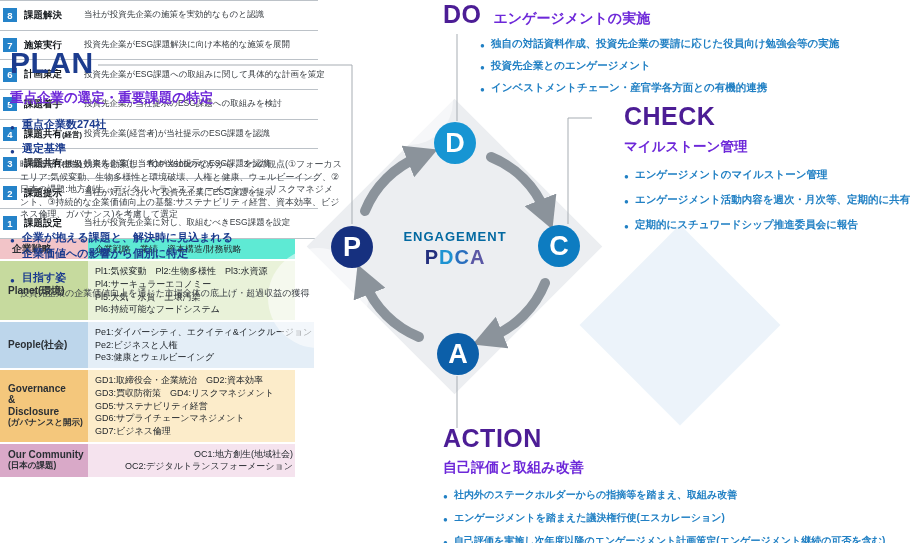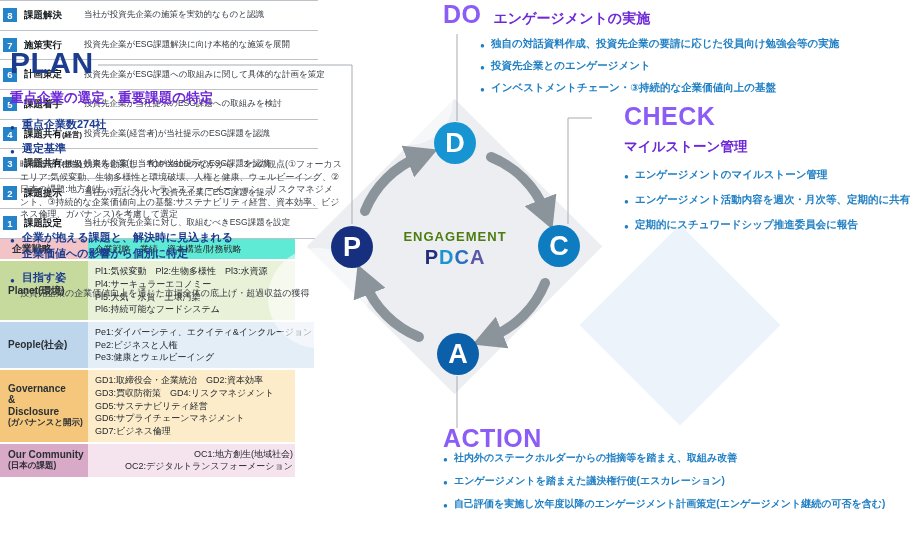--- a/index.html
+++ b/index.html
@@ -13,26 +13,26 @@
   .diamond.main{left:350px;top:142px;}
   .diamond.pale{width:142px;height:142px;background:#dceaf5;opacity:.55;left:609px;top:254px;}
   .softcircle{position:absolute;border-radius:50%;background:#ffffff;opacity:.55;z-index:0;}
 
   svg.overlay{position:absolute;left:0;top:0;z-index:1;}
 
   
   .node{position:absolute;width:42px;height:42px;border-radius:50%;z-index:2;
         color:#fff;font-weight:bold;font-size:27px;display:flex;align-items:center;justify-content:center;}
   .center-label{position:absolute;left:393px;top:229px;width:124px;text-align:center;z-index:2;}
-  .center-label .eng{font-size:13px;letter-spacing:1px;color:#4d7c0f;font-weight:600;}
+  .center-label .eng{font-size:13px;letter-spacing:1px;color:#0369a1;font-weight:600;}
   .center-label .pdca{font-size:20px;font-weight:bold;letter-spacing:1px;margin-top:2px;}
 
   
   .h-navy{color:#1c3c8e;font-weight:bold;font-size:30px;line-height:1;letter-spacing:.5px;}
-  .h-blue{color:#8b5cf6;font-weight:bold;font-size:25px;line-height:1;letter-spacing:.5px;}
+  .h-blue{color:#4c1d95;font-weight:bold;font-size:25px;line-height:1;letter-spacing:.5px;}
   .subtitle{color:#6d28d9;font-weight:bold;font-size:13.5px;}
 
   
   #plan{left:10px;top:48px;width:332px;z-index:2;}
   #plan .subtitle{margin-top:11px;margin-bottom:9px;}
   #plan .bullet{position:relative;padding-left:12px;color:#1c3c8e;font-weight:bold;
                 font-size:11px;line-height:16px;margin-top:8px;white-space:pre-line;}
   #plan .bullet::before{content:"●";position:absolute;left:0;top:4px;font-size:8px;}
   #plan .para{margin:2px 0 2px 10px;font-size:9px;line-height:12.6px;color:#3c4147;}
 
@@ -130,21 +130,21 @@
 
 <div id="do" class="abs">
   <div class="hrow">
     <div class="h-blue">DO</div>
     <div class="subtitle">エンゲージメントの実施</div>
   </div>
   <div class="blist">
 
   <div class="blt">独自の対話資料作成、投資先企業の要請に応じた役員向け勉強会等の実施</div>
       <div class="blt">投資先企業とのエンゲージメント</div>
-      <div class="blt">インベストメントチェーン・③持続的な企業価値向上の基盤</div>
+      <div class="blt">インベストメントチェーン・産官学各方面との有機的連携</div>
     </div>
 </div>
 
 <div id="check" class="abs">
   <div class="h-blue">CHECK</div>
   <div class="subtitle">マイルストーン管理</div>
   <div>
 
   <div class="blt">エンゲージメントのマイルストーン管理</div>
       <div class="blt">エンゲージメント活動内容を週次・月次等、定期的に共有</div>
@@ -198,20 +198,21 @@
 
     <div class="ms-row">
       <span class="ms-num">1</span>
       <span class="ms-label"><span>課題設定</span><span class="note"></span></span>
       <span class="ms-desc">当社が投資先企業に対し、取組むべきESG課題を設定</span>
     </div>
   </div>
 
 <div id="action" class="abs">
   <div class="h-blue">ACTION</div>
+  <div class="subtitle">自己評価と取組み改善</div>
   <div>
 
   <div class="blt">社内外のステークホルダーからの指摘等を踏まえ、取組み改善</div>
       <div class="blt">エンゲージメントを踏まえた議決権行使(エスカレーション)</div>
       <div class="blt">自己評価を実施し次年度以降のエンゲージメント計画策定(エンゲージメント継続の可否を含む)</div>
     </div>
 </div>
 
 <div id="matrix">
   <div class="mx-row">

